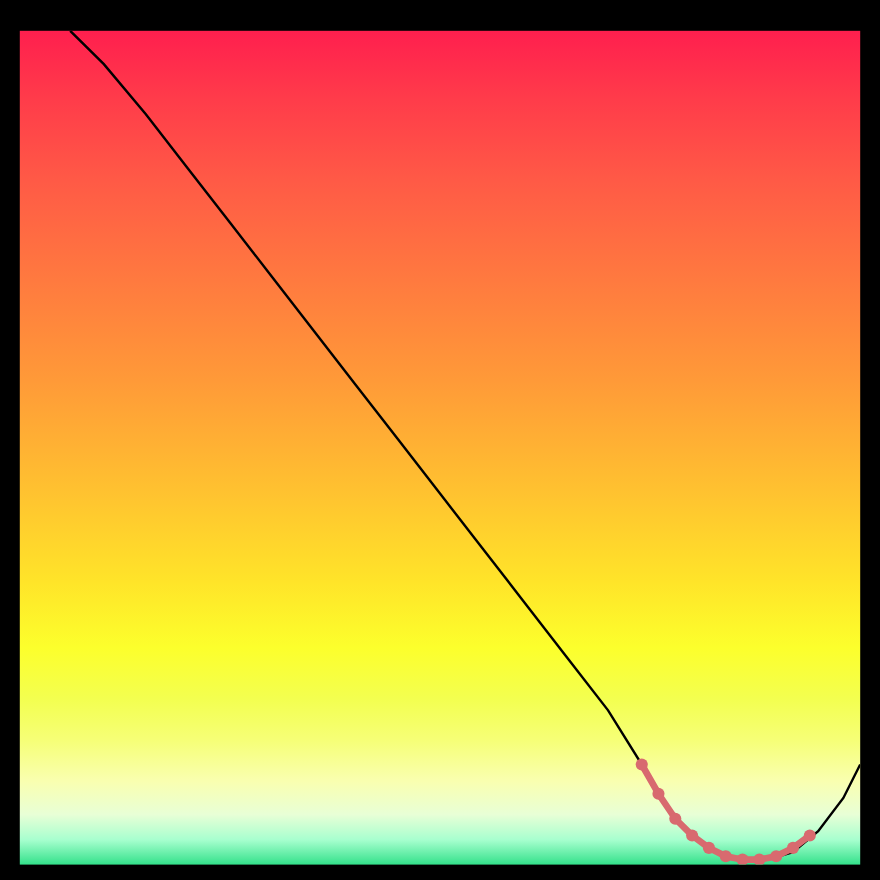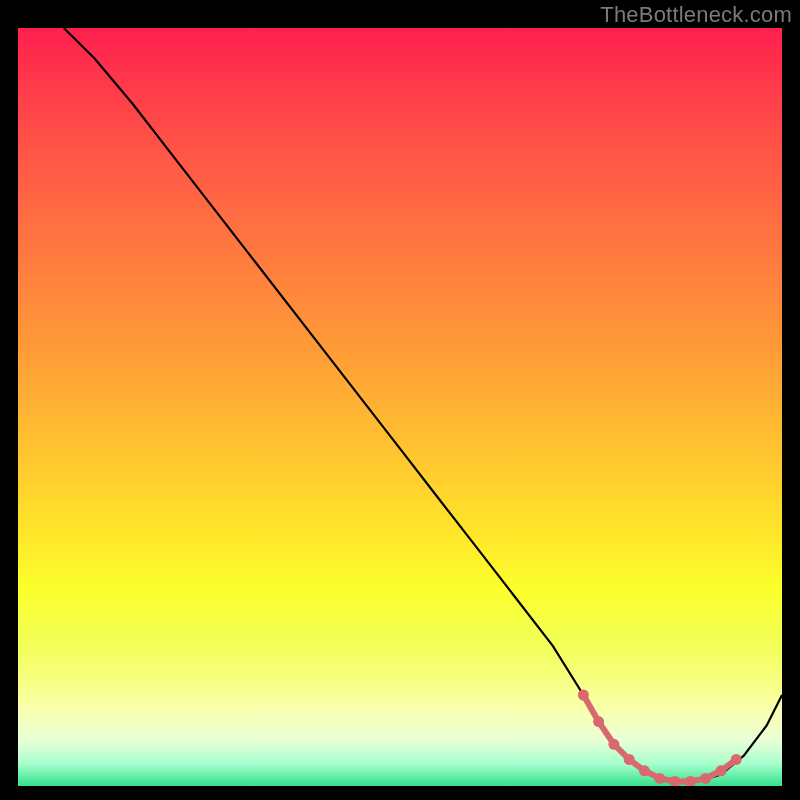--- a/index.html
+++ b/index.html
@@ -56,21 +56,20 @@
     width: 764px;
     height: 758px;
     pointer-events: none;
   }
 </style>
 </head>
 <body>
 
 <div class="outer">
 
-  <div class="watermark">TheBottleneck.com</div>
 
   <div class="plot">
     <svg class="curve" viewBox="0 0 764 758" preserveAspectRatio="none">
       <g>
         <path id="curve-path" fill="none" stroke="#000" stroke-width="2.2" d="M45.8 0.0 L76.4 30.3 L114.6 75.8 L152.8 125.1 L191.0 174.3 L229.2 223.6 L267.4 272.9 L305.6 322.2 L343.8 371.4 L382.0 420.7 L420.2 470.0 L458.4 519.2 L496.6 568.5 L534.8 617.8 L565.4 667.0 L588.3 704.9 L611.2 731.5 L634.1 746.6 L657.0 753.5 L680.0 753.5 L702.9 746.6 L725.8 727.7 L748.7 697.4 L764.0 667.0"></path>
       </g>
       <g id="marker-group">
           <path d="M565.4 667.0 L580.6 693.6 L595.9 716.3 L611.2 731.5 L626.5 742.8 L641.8 750.4 L657.0 753.5 L672.3 753.5 L687.6 750.4 L702.9 742.8 L718.2 731.5" fill="none" stroke="#d86a6f" stroke-width="6" stroke-linecap="round"></path>
           <circle cx="565.4" cy="667.0" r="5.5" fill="#d86a6f"></circle>
           <circle cx="580.6" cy="693.6" r="5.5" fill="#d86a6f"></circle>

